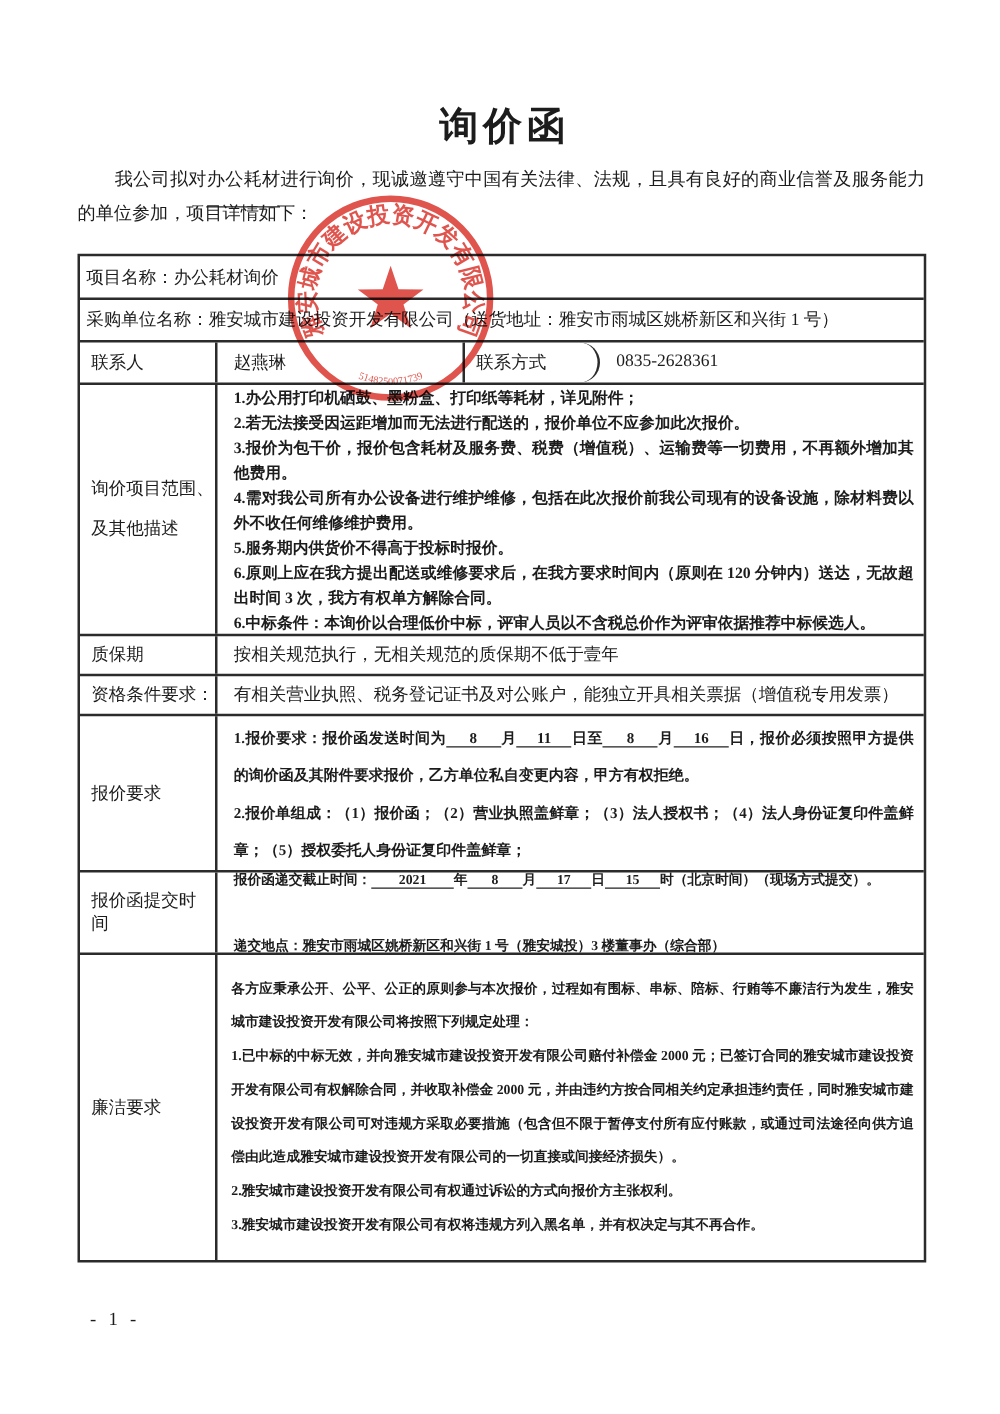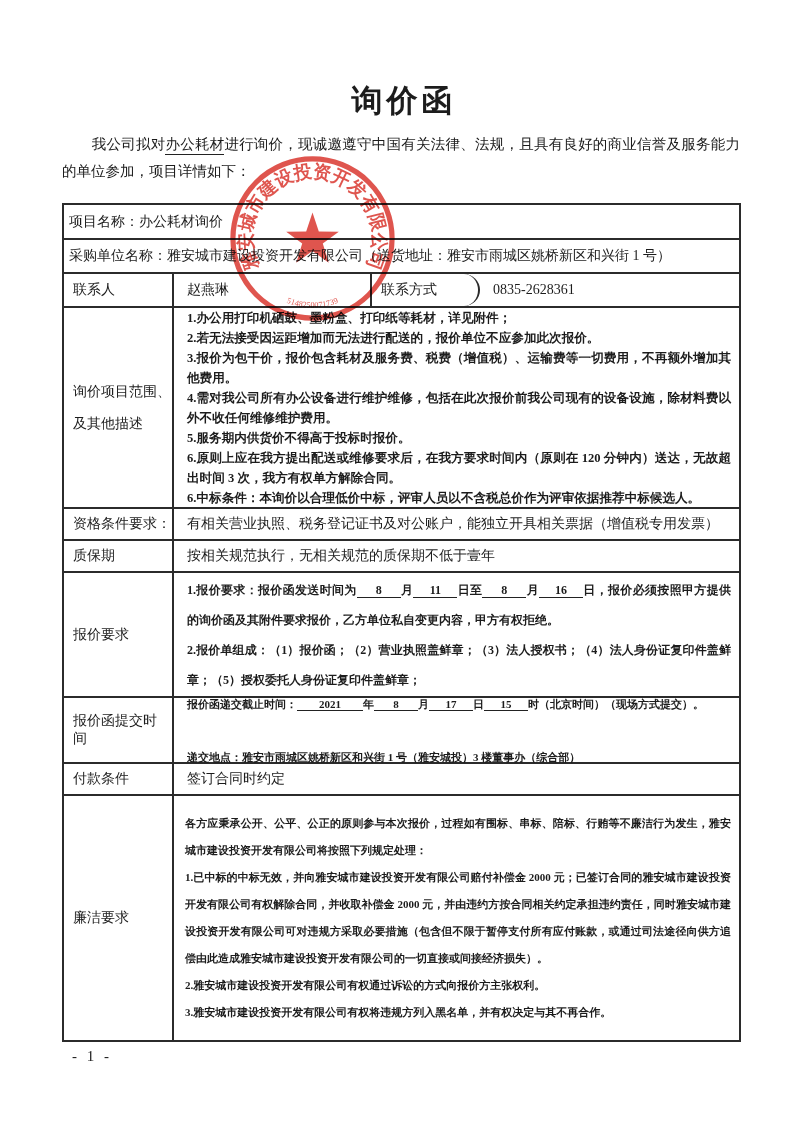--- a/index.html
+++ b/index.html
@@ -12,21 +12,21 @@
 
   .title {
     position:absolute; top:76px; left:0; width:100%; margin:4px;
     text-align:center; font-size:31px; font-weight:700; letter-spacing:4px;
   }
 
   .intro {
     position:absolute; left:62px; top:131px; width:678px; margin:0;
     font-size:14.5px; line-height:27px; text-indent:2.05em; text-align:justify;
   }
-  .intro .u { border-bottom:1.5px solid #222; padding-bottom:2px; }
+  .intro .u { border-bottom:1.5px solid #222; padding-bottom:13px; }
 
   
   .tbl {
     position:absolute; left:62px; top:203px; width:679px;
     border:2px solid #2b2b2b; box-sizing:border-box;
   }
   .row { display:flex; box-sizing:border-box; border-top:2px solid #2b2b2b; }
   .row:first-child { border-top:none; }
   .h33{height:33px;} .h34{height:34px;} .h200{height:201px;} .h32{height:32px;}
   .h125{height:125px;} .h66{height:66px;} .h246{height:246px;}
@@ -110,27 +110,27 @@
         <div>2.若无法接受因运距增加而无法进行配送的，报价单位不应参加此次报价。</div>
         <div>3.报价为包干价，报价包含耗材及服务费、税费（增值税）、运输费等一切费用，不再额外增加其他费用。</div>
         <div>4.需对我公司所有办公设备进行维护维修，包括在此次报价前我公司现有的设备设施，除材料费以外不收任何维修维护费用。</div>
         <div>5.服务期内供货价不得高于投标时报价。</div>
         <div>6.原则上应在我方提出配送或维修要求后，在我方要求时间内（原则在 120 分钟内）送达，无故超出时间 3 次，我方有权单方解除合同。</div>
         <div>6.中标条件：本询价以合理低价中标，评审人员以不含税总价作为评审依据推荐中标候选人。</div>
       </div>
     </div>
 
     <div class="row h32">
-      <div class="cell lab">资格条件要求：</div>
-      <div class="cell val fl">有相关营业执照、税务登记证书及对公账户，能独立开具相关票据（增值税专用发票）</div>
+      <div class="cell lab">质保期</div>
+      <div class="cell val fl">按相关规范执行，无相关规范的质保期不低于壹年</div>
     </div>
 
     <div class="row h32">
-      <div class="cell lab">质保期</div>
-      <div class="cell val fl">按相关规范执行，无相关规范的质保期不低于壹年</div>
+      <div class="cell lab">资格条件要求：</div>
+      <div class="cell val fl">有相关营业执照、税务登记证书及对公账户，能独立开具相关票据（增值税专用发票）</div>
     </div>
 
     <div class="row h125">
       <div class="cell lab">报价要求</div>
       <div class="cell content qr">
         <div><span>1.报价要求：报价函发送时间为</span><span class="bk">8</span><span>月</span><span class="bk">11</span><span>日至</span><span class="bk">8</span><span>月</span><span class="bk">16</span><span>日</span><span>，报价必须按照甲方提供的询价函及其附件要求报价，乙方单位私自变更内容，甲方有权拒绝。</span></div>
         <div>2.报价单组成：（1）报价函；（2）营业执照盖鲜章；（3）法人授权书；（4）法人身份证复印件盖鲜章；（5）授权委托人身份证复印件盖鲜章；</div>
       </div>
     </div>
 
@@ -138,24 +138,20 @@
       <div class="cell lab">
         <div>报价函提交时</div>
         <div>间</div>
       </div>
       <div class="cell content sub">
         <div><span>报价函递交截止时间：</span><span class="bk wide">2021</span><span>年</span><span class="bk">8</span><span>月</span><span class="bk">17</span><span>日</span><span class="bk">15</span><span>时（北京时间）（现场方式提交）。</span></div>
         <div>递交地点：雅安市雨城区姚桥新区和兴街 1 号（雅安城投）3 楼董事办（综合部）</div>
       </div>
     </div>
 
-    <div class="row h32">
-      <div class="cell lab">付款条件</div>
-      <div class="cell val fl">签订合同时约定</div>
-    </div>
 
     <div class="row h246">
       <div class="cell lab">廉洁要求</div>
       <div class="cell content integrity">
         <div>各方应秉承公开、公平、公正的原则参与本次报价，过程如有围标、串标、陪标、行贿等不廉洁行为发生，雅安城市建设投资开发有限公司将按照下列规定处理：</div>
         <div>1.已中标的中标无效，并向雅安城市建设投资开发有限公司赔付补偿金 2000 元；已签订合同的雅安城市建设投资开发有限公司有权解除合同，并收取补偿金 2000 元，并由违约方按合同相关约定承担违约责任，同时雅安城市建设投资开发有限公司可对违规方采取必要措施（包含但不限于暂停支付所有应付账款，或通过司法途径向供方追偿由此造成雅安城市建设投资开发有限公司的一切直接或间接经济损失）。</div>
         <div>2.雅安城市建设投资开发有限公司有权通过诉讼的方式向报价方主张权利。</div>
         <div>3.雅安城市建设投资开发有限公司有权将违规方列入黑名单，并有权决定与其不再合作。</div>
       </div>
     </div>

